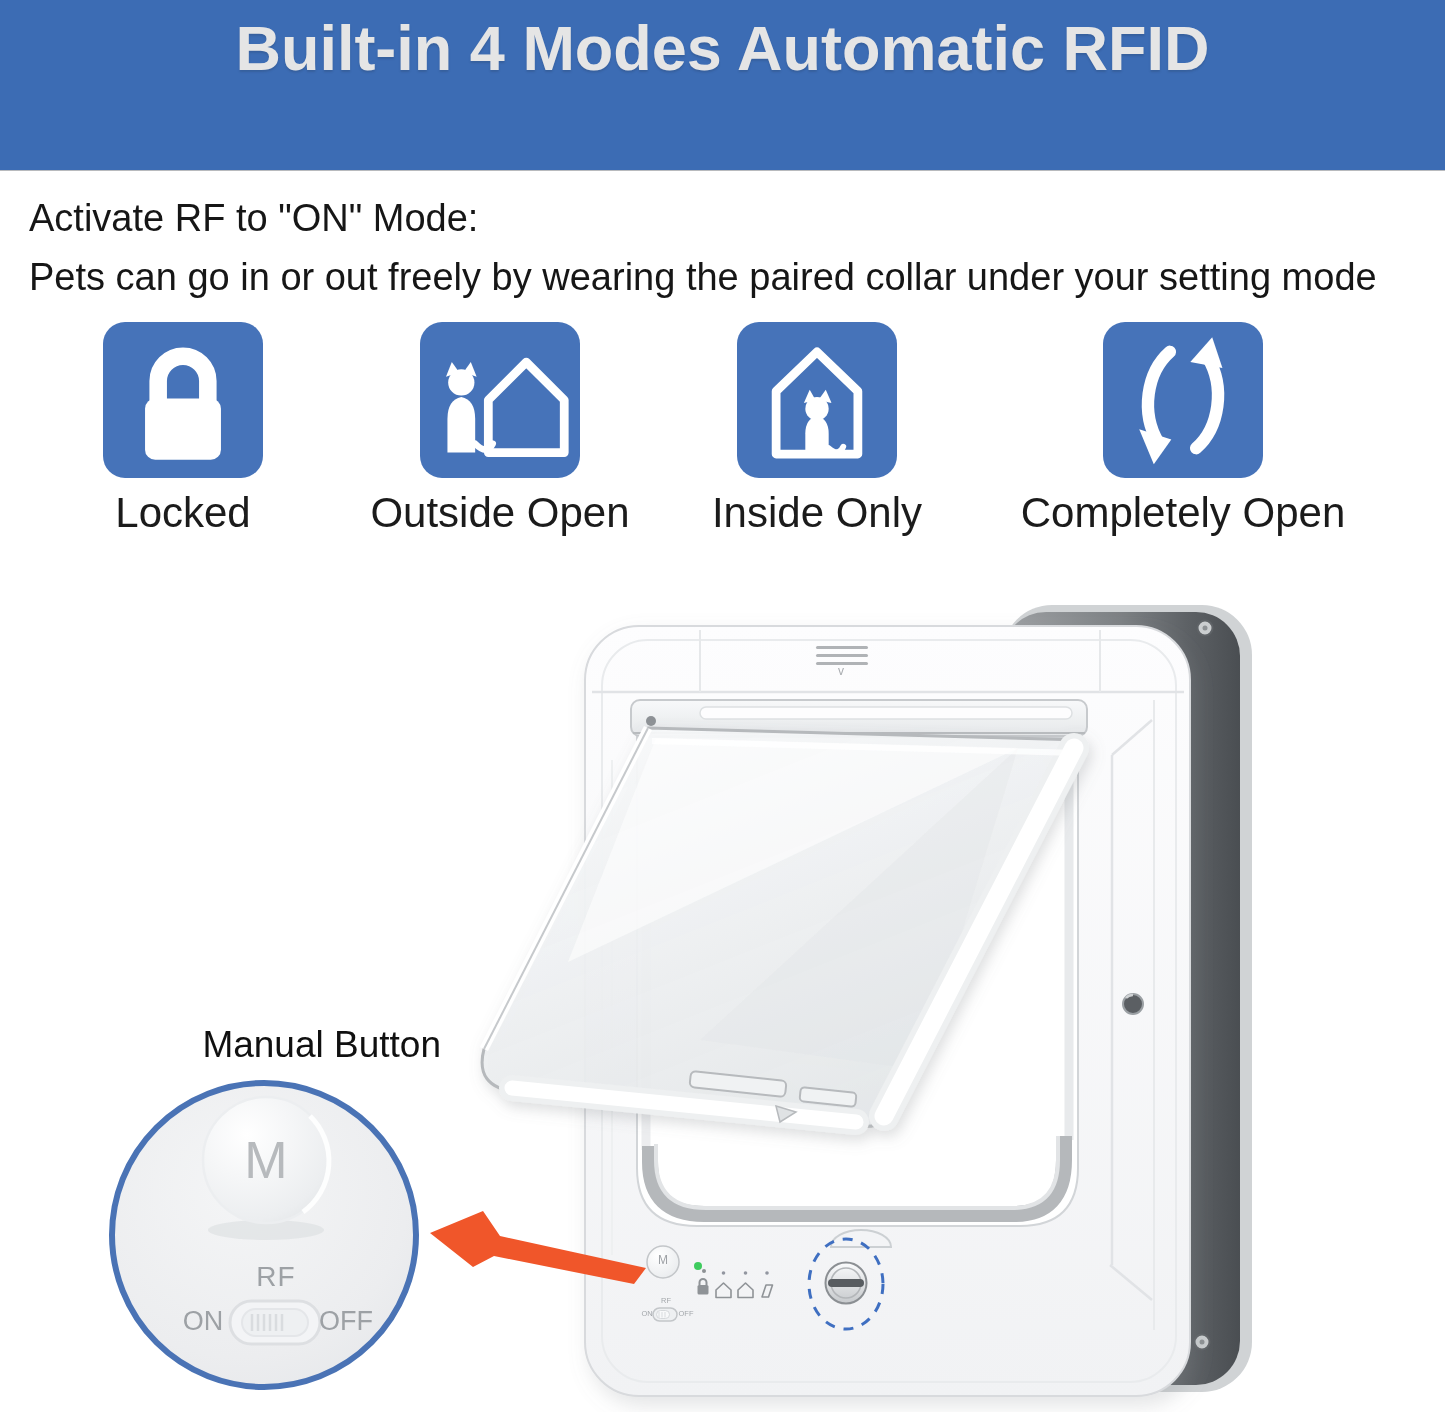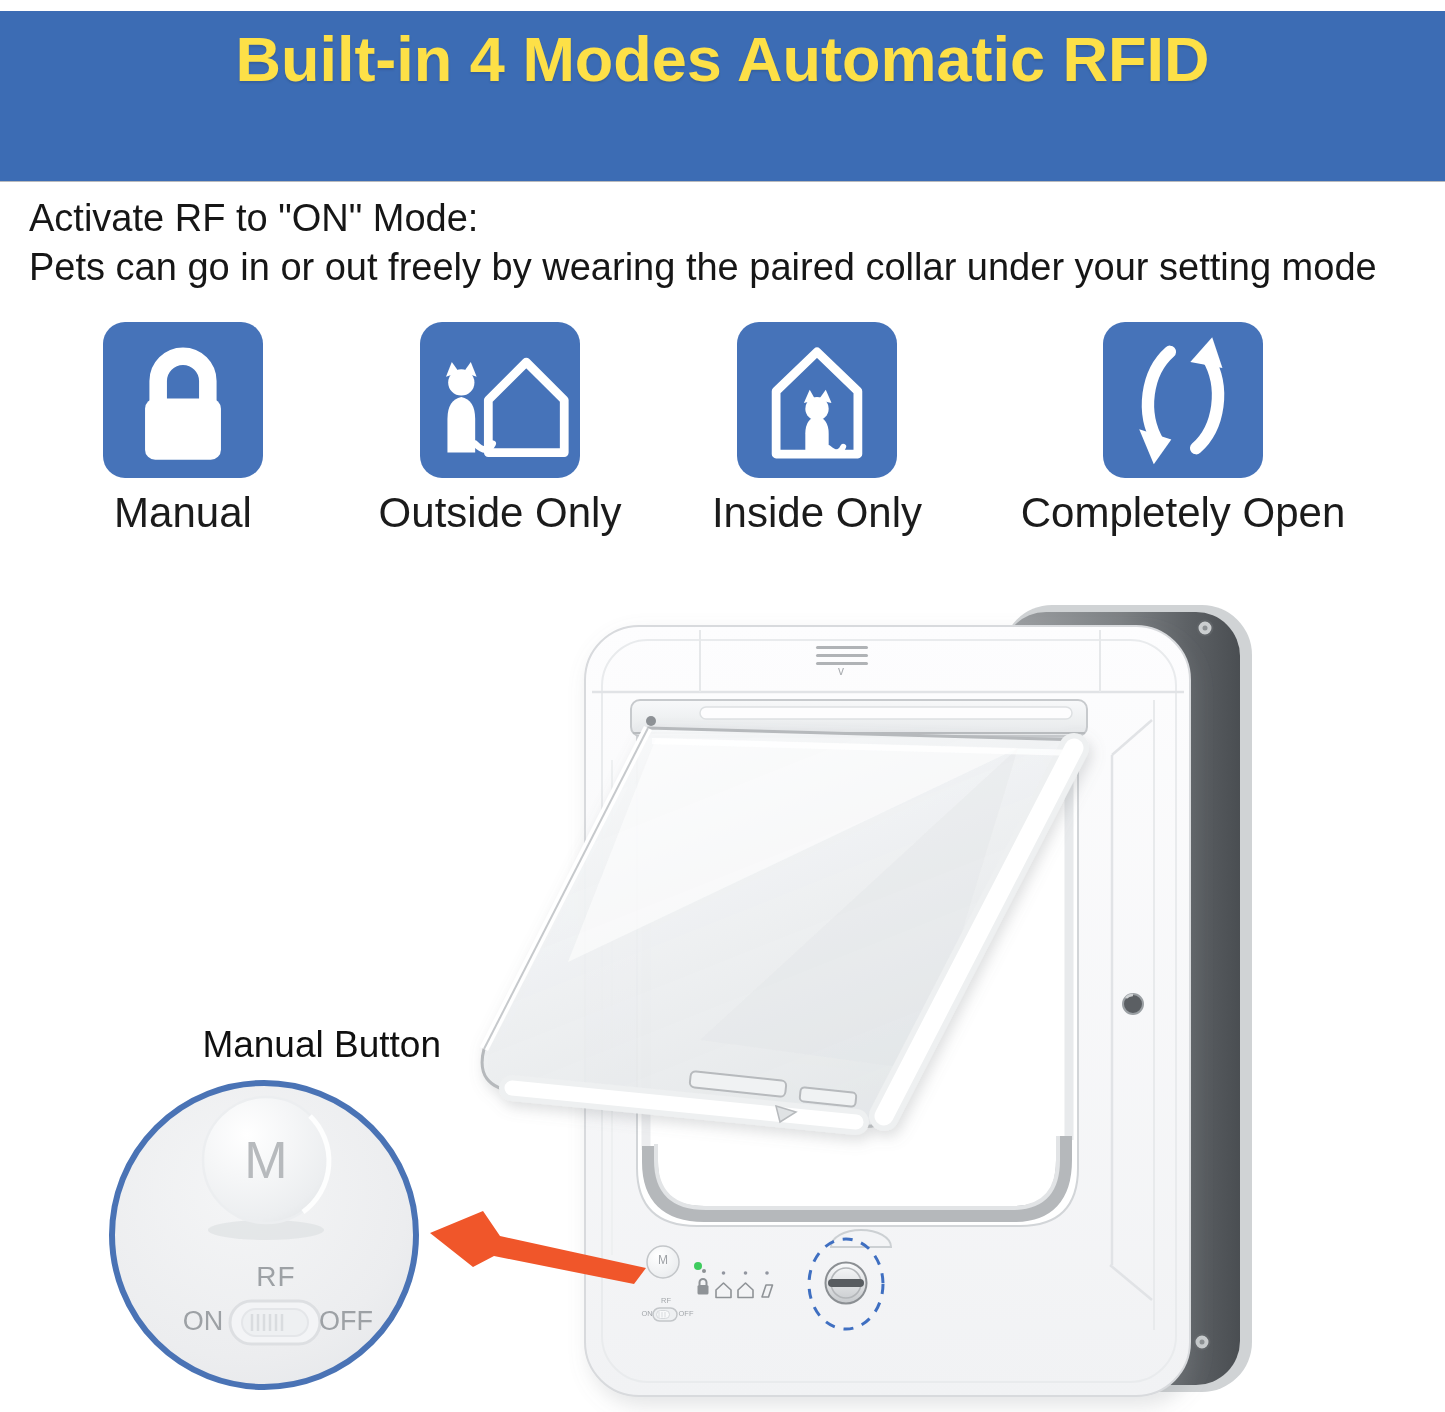--- a/index.html
+++ b/index.html
@@ -4,29 +4,29 @@
 <style>
   html,body{margin:0;padding:0;background:#ffffff;}
   #stage{
     position:relative;width:1445px;height:1412px;overflow:hidden;background:#ffffff;
     font-family:"Liberation Sans","DejaVu Sans",sans-serif;
   }
   
   #banner{
     position:absolute;left:0;top:0;width:1445px;height:171px;
     background:#3C6CB4;border-bottom:1px solid #b8babd;
-    text-align:center;color:#fde047;font-weight:700;
-    padding-top:11px;box-sizing:border-box;margin-top:11px;
+    text-align:center;color:#e5e5e5;font-weight:700;
+    padding-top:11px;box-sizing:border-box;
   }
   #banner .bline{font-size:63px;line-height:74px;letter-spacing:0px;
     text-shadow:0 2px 2px rgba(40,60,90,.25);}
   
   .intro-line{position:absolute;left:29px;font-size:38px;color:#161616;white-space:nowrap;}
   #intro1{top:197px;}
-  #intro2{top:246px;}
+  #intro2{top:256px;}
   
   .mode{position:absolute;top:322px;width:340px;text-align:center;}
   #mode1{left:13px;} #mode2{left:330px;} #mode3{left:647px;} #mode4{left:1013px;}
   .tile{width:160px;height:156px;border-radius:22px;background:#4673B9;margin:0 auto;
     display:flex;align-items:center;justify-content:center;}
   .tile svg{width:150px;height:146px;display:block;}
   .mode-label{margin-top:11px;font-size:42px;color:#1b1b1b;white-space:nowrap;}
   
   #product-svg{position:absolute;left:0;top:540px;width:1445px;height:872px;}
   
@@ -57,35 +57,35 @@
   <div class="intro-line" id="intro1">Activate RF to "ON" Mode:</div>
   <div class="intro-line" id="intro2">Pets can go in or out freely by wearing the paired collar under your setting mode</div>
 
   <div class="mode" id="mode1">
     <div class="tile">
       <svg viewBox="0 0 100 100">
         <path d="M 33 52 V 37 A 17 17 0 0 1 67 37 V 52" fill="none" stroke="#ffffff" stroke-width="12"></path>
         <rect x="24" y="49" width="52" height="42" rx="7" fill="#ffffff"></rect>
       </svg>
     </div>
-    <div class="mode-label">Manual</div>
+    <div class="mode-label">Locked</div>
   </div>
 
   <div class="mode" id="mode2">
     <div class="tile">
       <svg viewBox="0 0 100 100">
         <path d="M 42 50 L 68 24 L 94 50 L 94 86 L 42 86 Z" fill="none" stroke="#ffffff" stroke-width="6" stroke-linejoin="round"></path>
         <polygon points="13,34 17,24 22,31" fill="#ffffff"></polygon>
         <polygon points="25,31 30,24 34,34" fill="#ffffff"></polygon>
         <circle cx="23.5" cy="38" r="9" fill="#ffffff"></circle>
         <path d="M 14 86 L 14 63 Q 14 50 23.5 48 Q 33 50 33 63 L 33 86 Z" fill="#ffffff"></path>
         <path d="M 33 80 Q 41 88 45 80" fill="none" stroke="#ffffff" stroke-width="4.5" stroke-linecap="round"></path>
       </svg>
     </div>
-    <div class="mode-label">Outside Only</div>
+    <div class="mode-label">Outside Open</div>
   </div>
 
   <div class="mode" id="mode4">
     <div class="tile">
       <svg viewBox="0 0 100 100">
         <path d="M 41 17 C 25 31 21 59 33 79" fill="none" stroke="#ffffff" stroke-width="8.5" stroke-linecap="round"></path>
         <polygon points="30,94 20,70 42,77" fill="#ffffff"></polygon>
         <path d="M 59 83 C 75 69 79 41 67 21" fill="none" stroke="#ffffff" stroke-width="8.5" stroke-linecap="round"></path>
         <polygon points="70,7 55,24 77,28" fill="#ffffff"></polygon>
       </svg>

